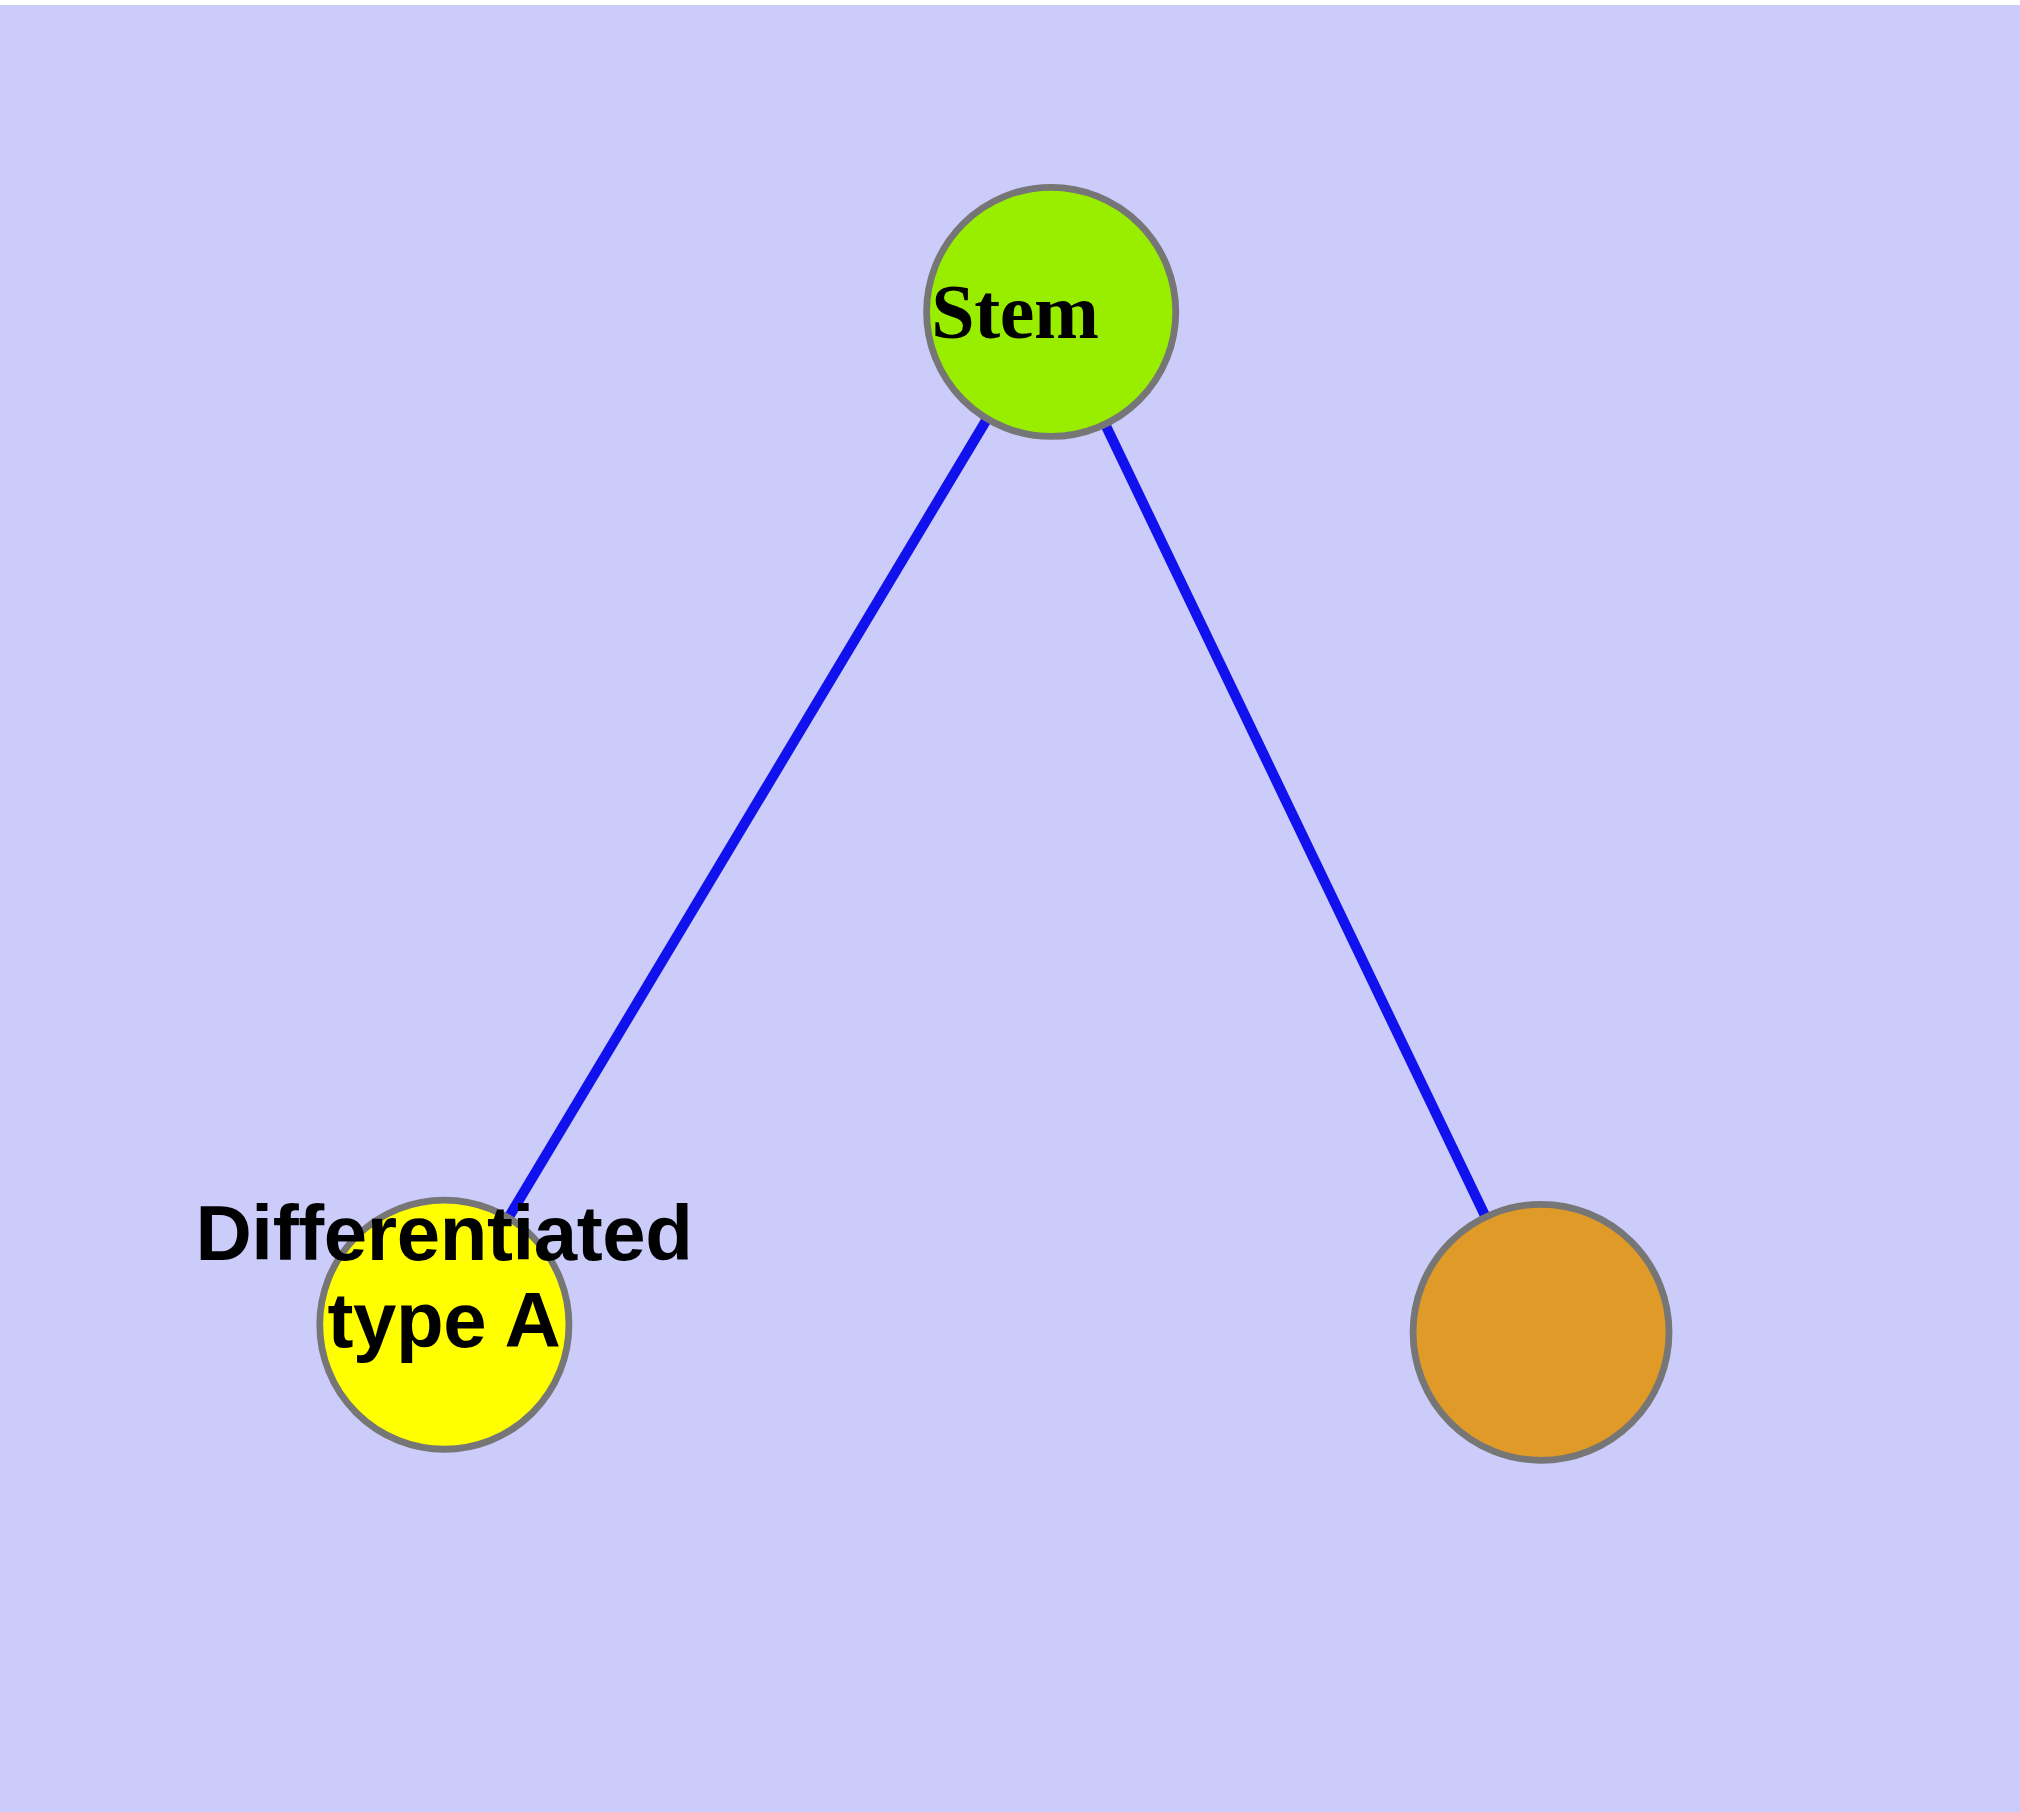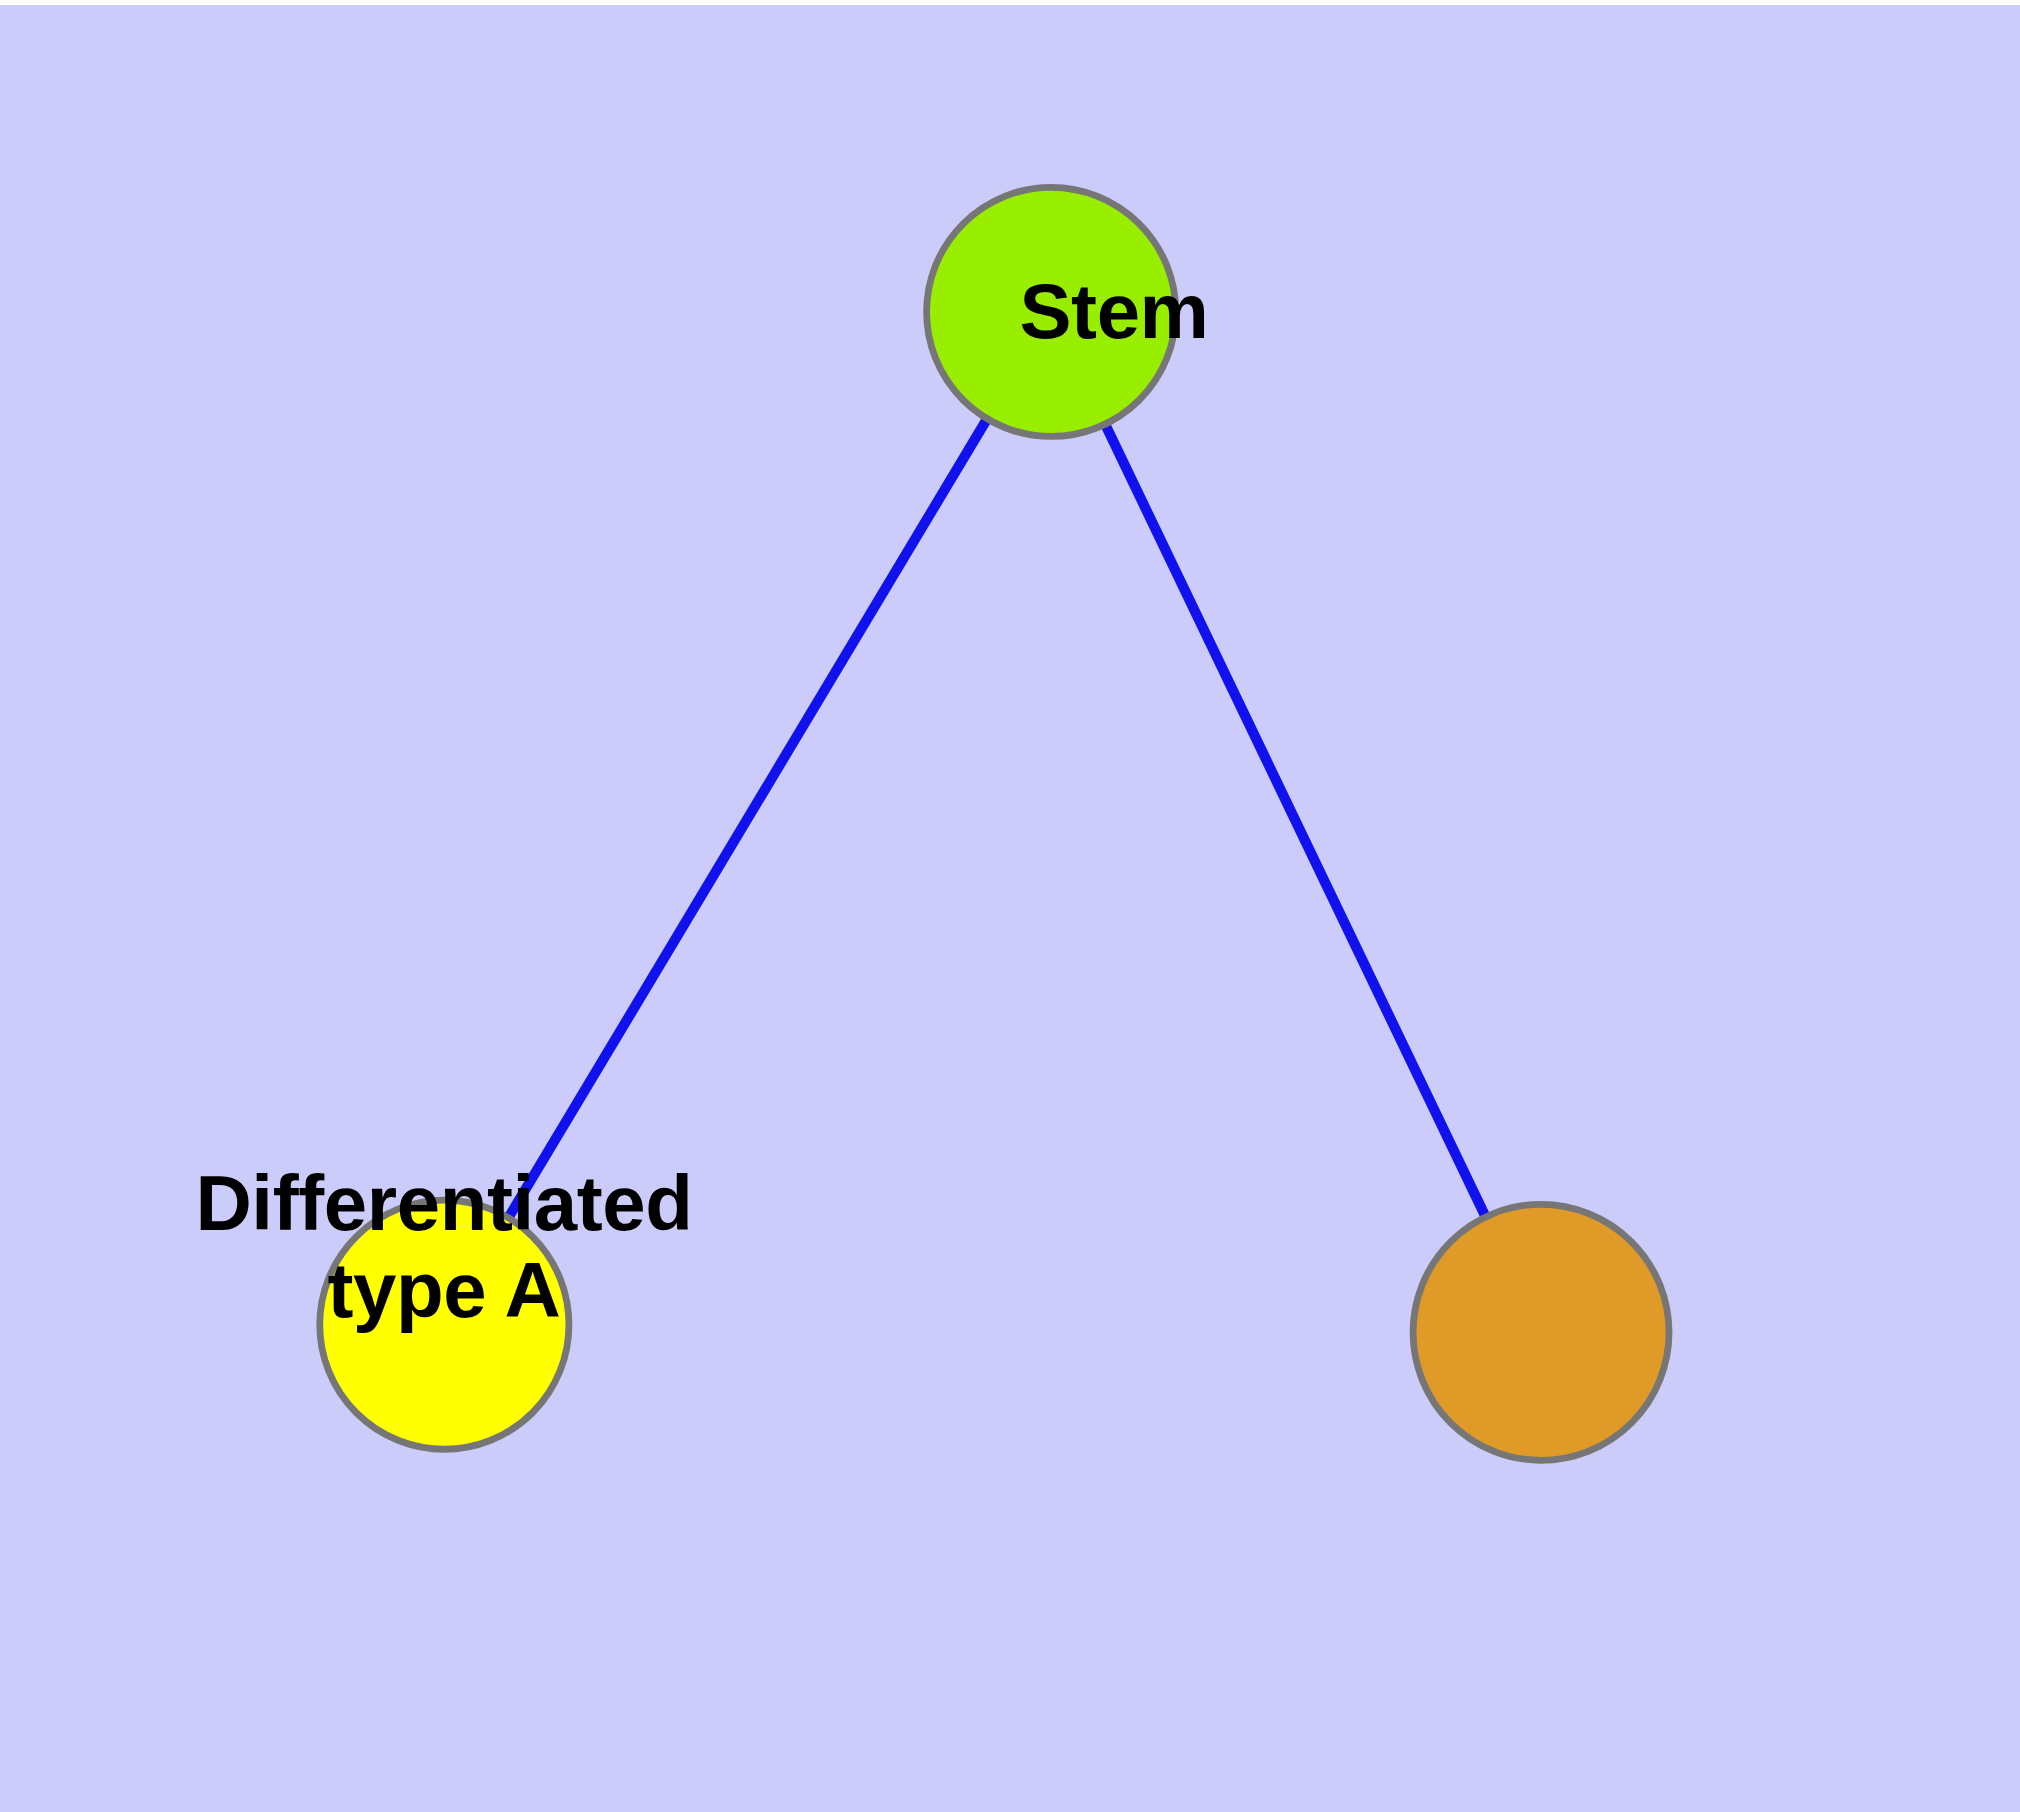--- a/index.html
+++ b/index.html
@@ -59,20 +59,20 @@
       <line x1="1240" y1="368" x2="524" y2="1563" stroke="#1111ee" stroke-width="12" stroke-linecap="butt"></line>
       <line x1="1240" y1="368" x2="1818" y2="1572" stroke="#1111ee" stroke-width="12" stroke-linecap="butt"></line>
     </g>
     <g>
       <circle cx="524" cy="1563" r="147" fill="#ffff00" stroke="#767676" stroke-width="8"></circle>
       <circle cx="1818" cy="1572" r="151" fill="#e09a28" stroke="#767676" stroke-width="8"></circle>
       <circle cx="1240" cy="368" r="147" fill="#99ee00" stroke="#767676" stroke-width="8"></circle>
     </g>
   </svg>
 
-  <div class="node-label label-stem" style="left:1114px; top:312px;">Stem</div>
+  <div class="node-label label-stem" style="left:1015px; top:312px;font-family:Liberation Serif, serif;">Stem</div>
 
-  <div class="node-label label-diff" style="left:444px; top:1247px;"><span>Differentiated</span>
+  <div class="node-label label-diff" style="left:444px; top:1277px;"><span>Differentiated</span>
 <span>type A</span></div>
 
 
 </div>
 
 
 </body></html>

